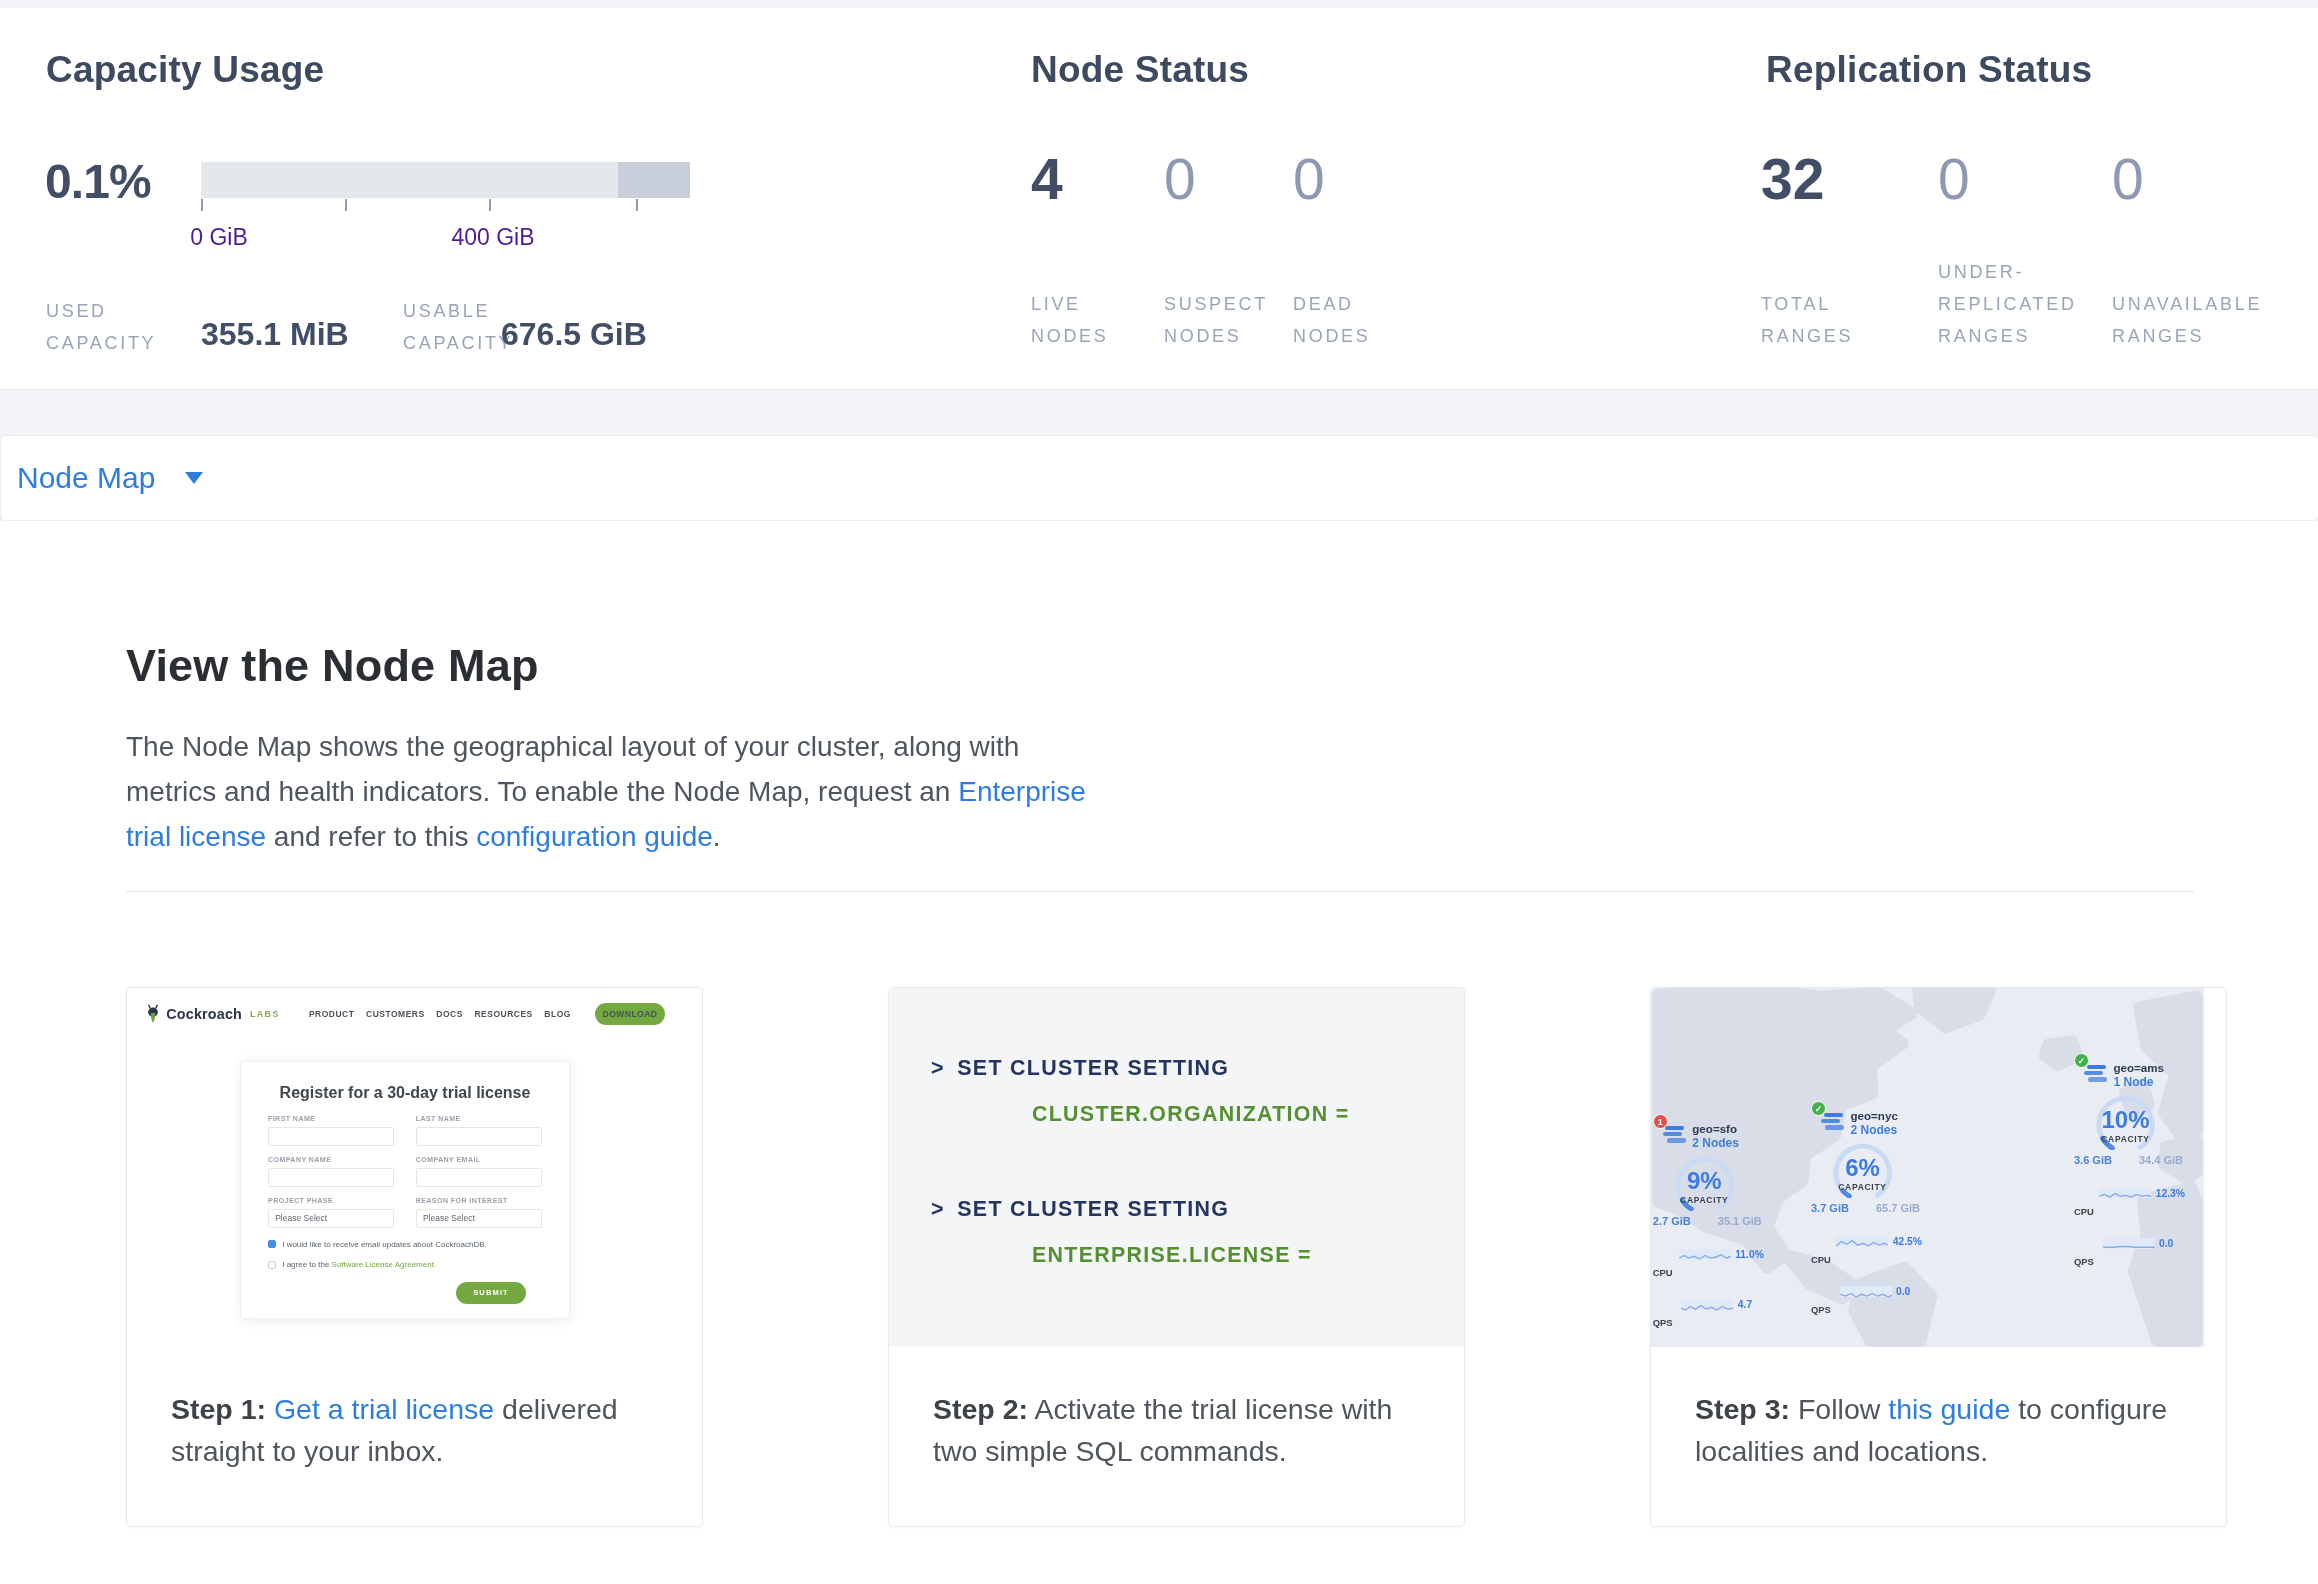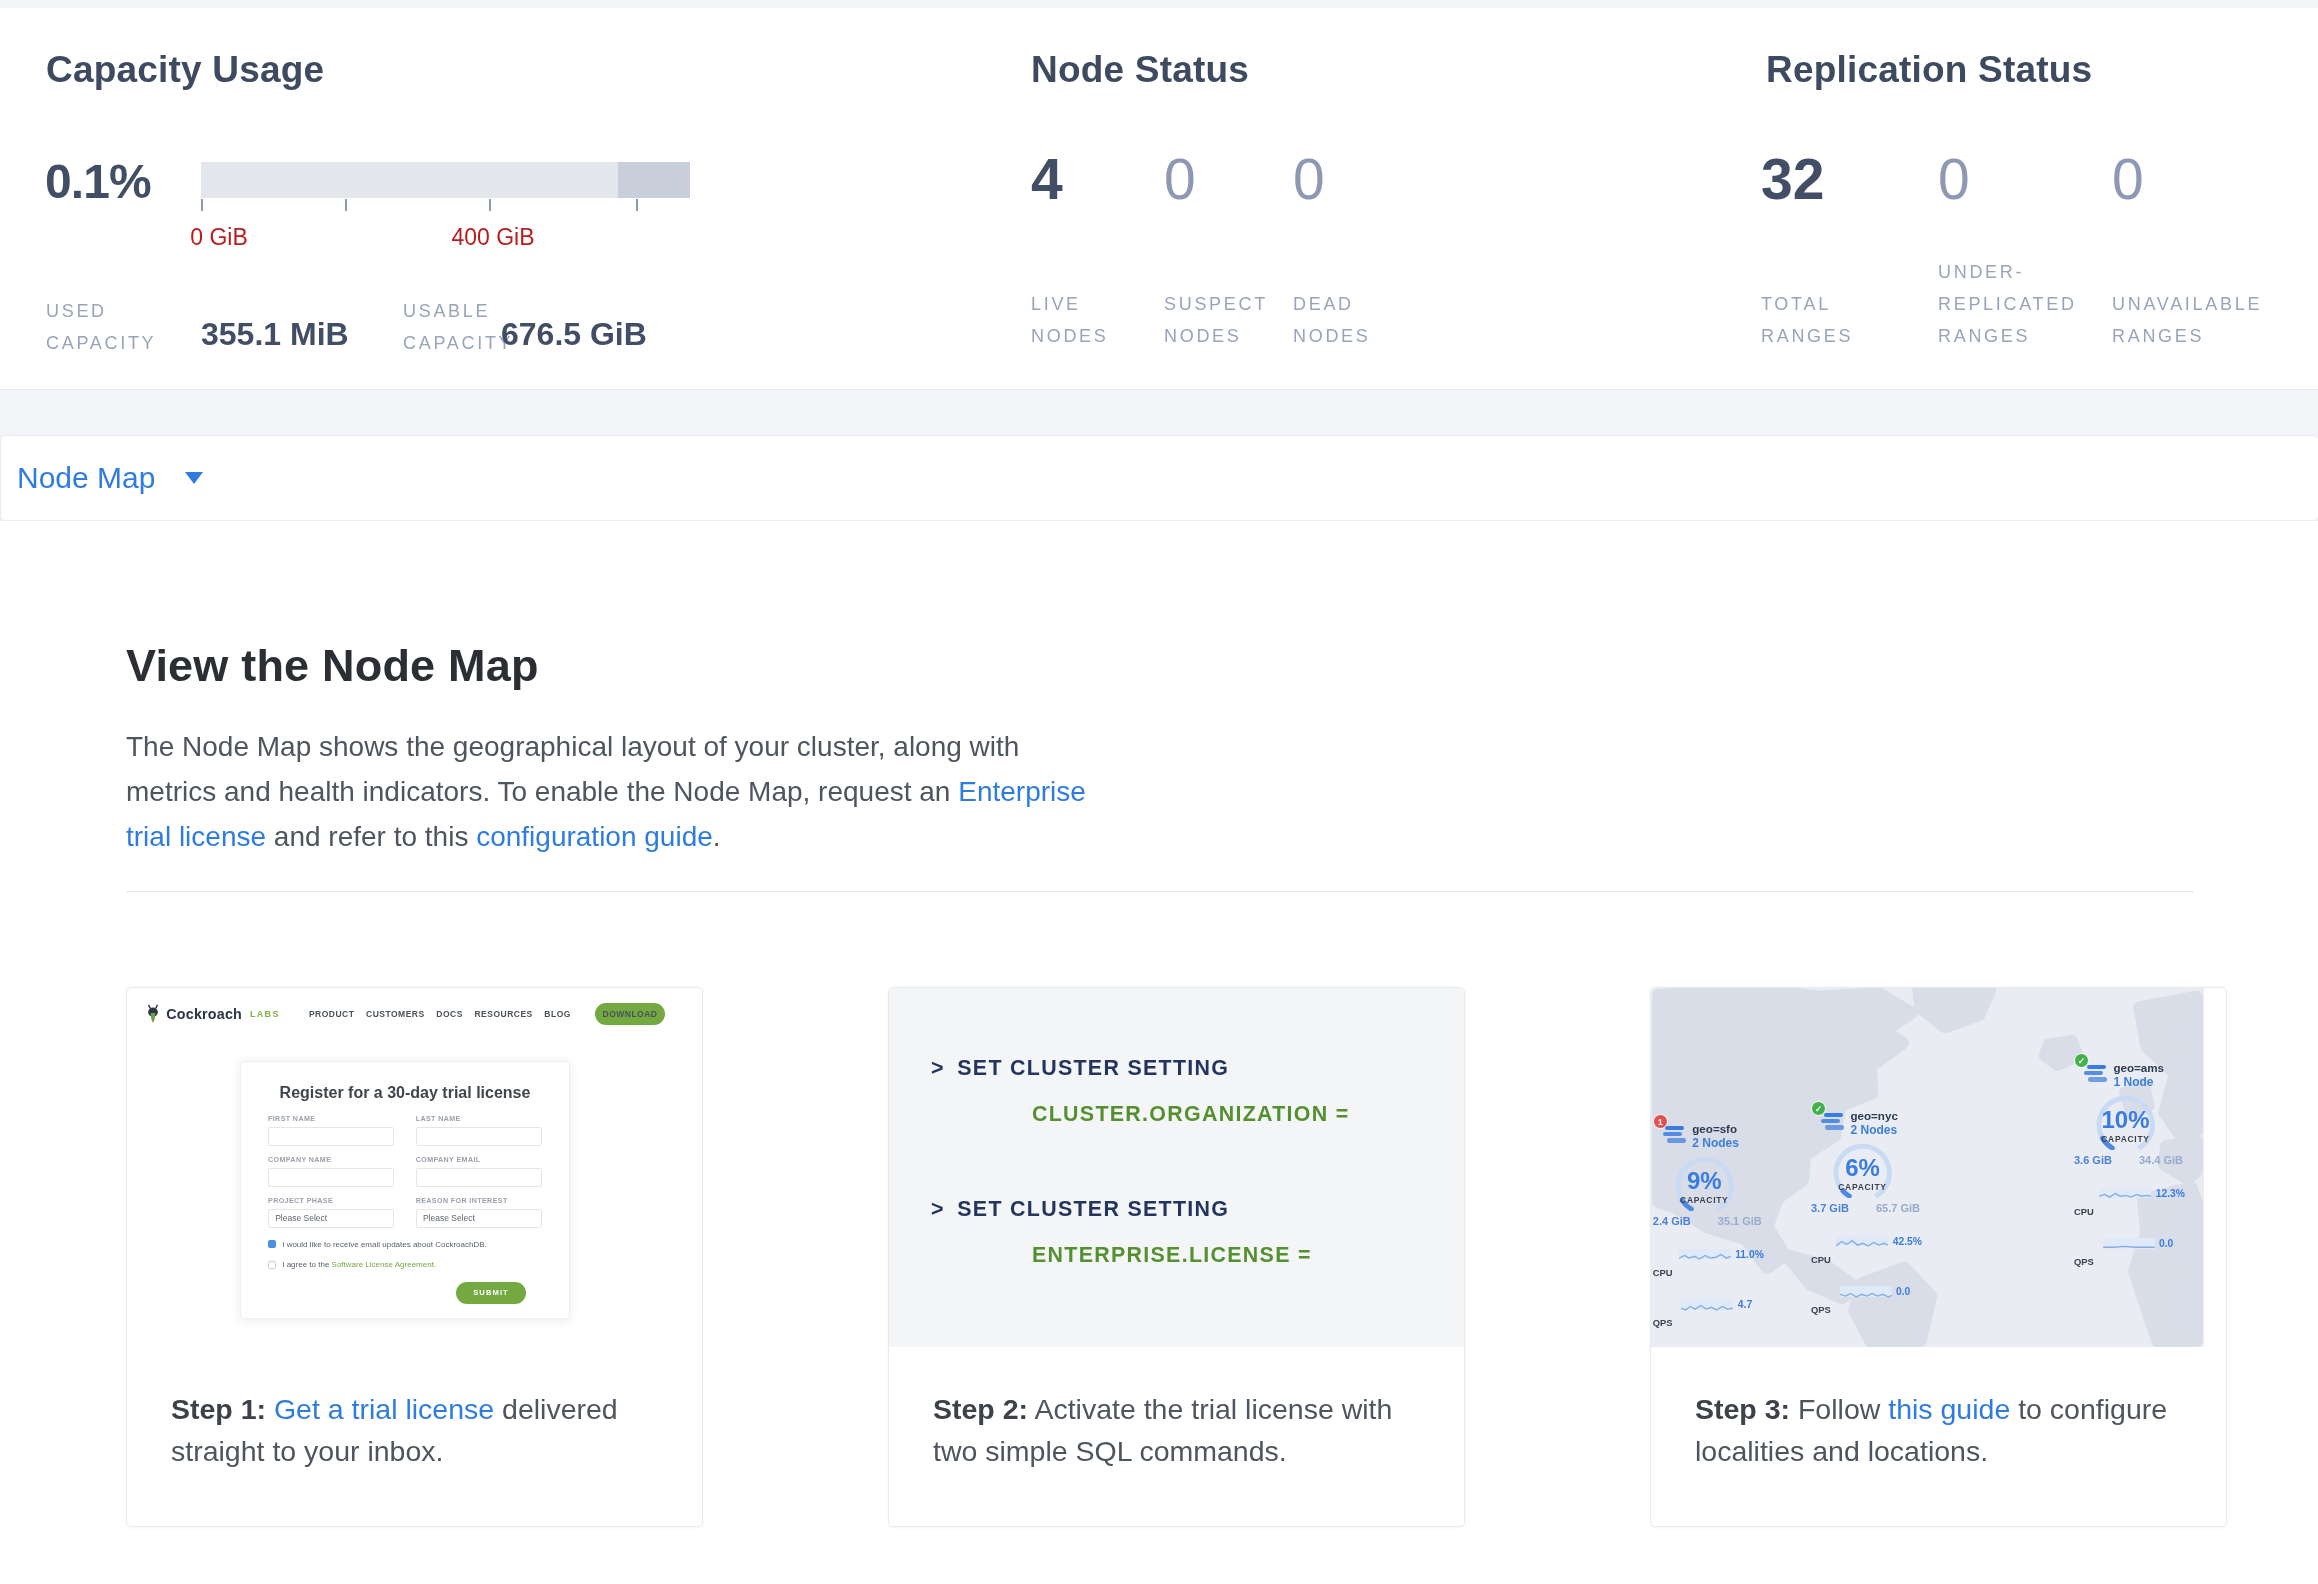--- a/index.html
+++ b/index.html
@@ -12,21 +12,21 @@
   .stat-title { position:absolute; top:41px; font-size:37px; font-weight:600; color:#3d4a5f; letter-spacing:0.2px; }
   .t-cap { left:46px; } .t-nodes { left:1031px; } .t-repl { left:1766px; }
 
   .big-pct { position:absolute; left:45px; top:150px; font-size:48px; font-weight:700; color:#424e66; line-height:1; letter-spacing:-0.9px; }
 
   .capbar { position:absolute; left:201px; top:154px; width:489px; }
   .bar { position:relative; width:489px; height:36px; background:#e4e7ec; overflow:hidden; }
   .bar-dark { position:absolute; right:0; top:0; width:72px; height:36px; background:#c9cedb; }
   .tick { position:absolute; top:37px; width:1.8px; height:11.6px; background:#8e99b4; }
   .tick.k0{left:0;} .tick.k1{left:144px;} .tick.k2{left:288px;} .tick.k3{left:435px;}
-  .ticklabel { position:absolute; top:62px; transform:translateX(-50%); font-size:23px; color:#b91c1c; white-space:nowrap; }
+  .ticklabel { position:absolute; top:62px; transform:translateX(-50%); font-size:23px; color:#4c1d95; white-space:nowrap; }
   .ticklabel.k0{left:18px;} .ticklabel.k2{left:292px;}
 
   .det-label { position:absolute; top:287px; font-size:18px; letter-spacing:2.7px; line-height:32px;
     color:#99a3b9; white-space:pre-line; font-weight:500; }
   .det-value { position:absolute; top:308px; font-size:32px; font-weight:700; color:#424e66; white-space:nowrap; }
   .dl1{left:46px;} .dv1{left:201px;} .dl2{left:403px;} .dv2{left:501px;}
 
   .stat-col { position:absolute; top:143px; bottom:37px; display:flex; flex-direction:column;
     justify-content:space-between; }
   .c-n1{left:1031px;width:77px;} .c-n2{left:1164px;width:107px;} .c-n3{left:1293px;width:80px;}
@@ -316,21 +316,21 @@
           </div>
           <div class="gauge">
             <svg width="107" height="59" viewBox="0 0 120 66">
               <circle cx="58" cy="38" r="30" fill="none" stroke="#c9daf4" stroke-width="5.5" stroke-dasharray="157 31.5" transform="rotate(120 58 38)"></circle>
               <circle class="g-fill" cx="58" cy="38" r="30" fill="none" stroke="#4d89e0" stroke-width="5.5" stroke-linecap="round" transform="rotate(120 58 38)" stroke-dasharray="14.13 174.37"></circle>
             </svg>
             <div class="g-pct">9%</div>
             <div class="g-cap">CAPACITY</div>
           </div>
           <div class="range">
-            <span class="r-min">2.4 GiB</span>
+            <span class="r-min">2.7 GiB</span>
             <span class="r-max">35.1 GiB</span>
           </div>
           <div class="mrow">
             <span class="m-label">CPU</span>
             <span class="m-spark"><svg width="52" height="10.7" viewBox="0 0 58 12">
                   <polyline points="0,8 6,5 11,8 17,6 23,9 29,5 35,8 41,7 47,4 53,8 58,6" fill="none" stroke="#85ace5" stroke-width="1.5"></polyline>
                 </svg></span>
             <span class="m-val">11.0%</span>
           </div>
           <div class="mrow">

